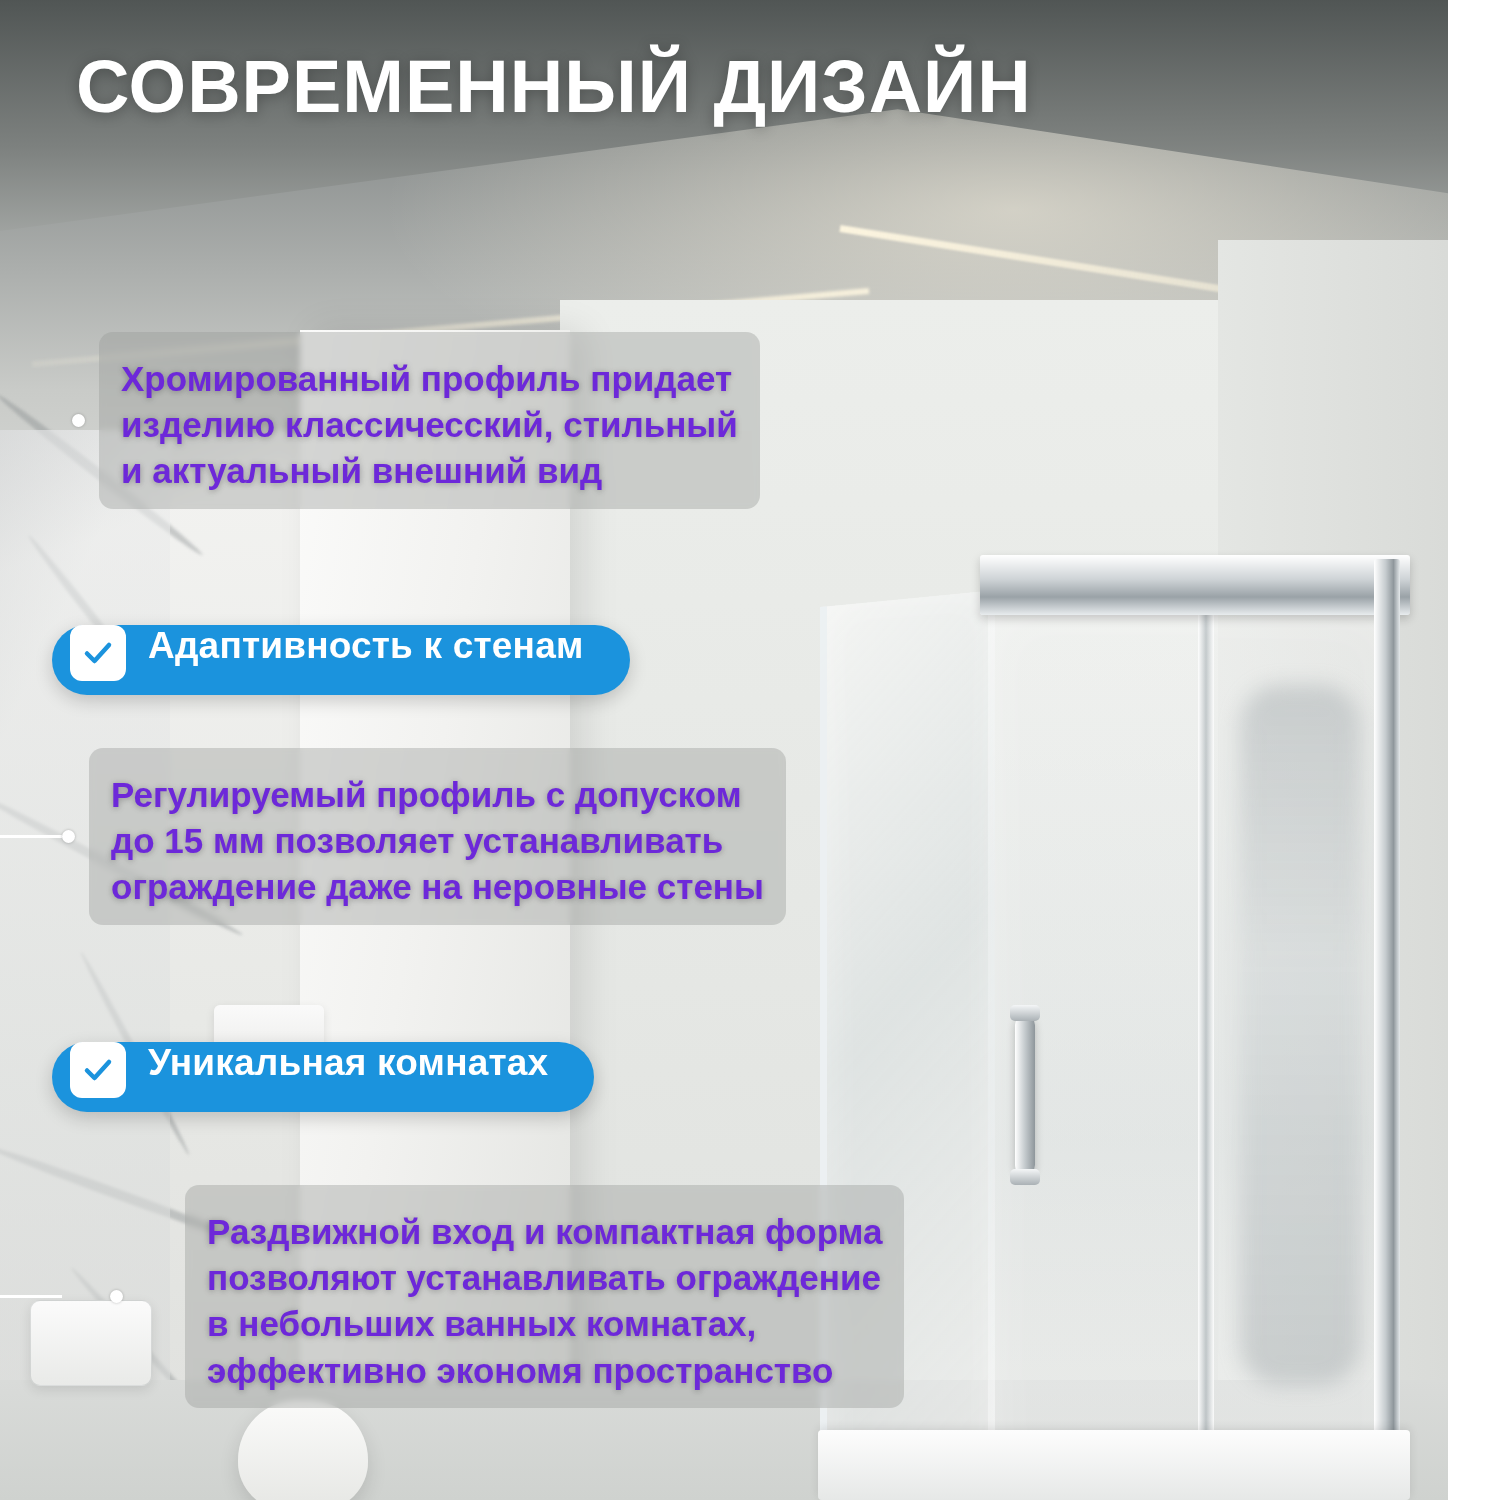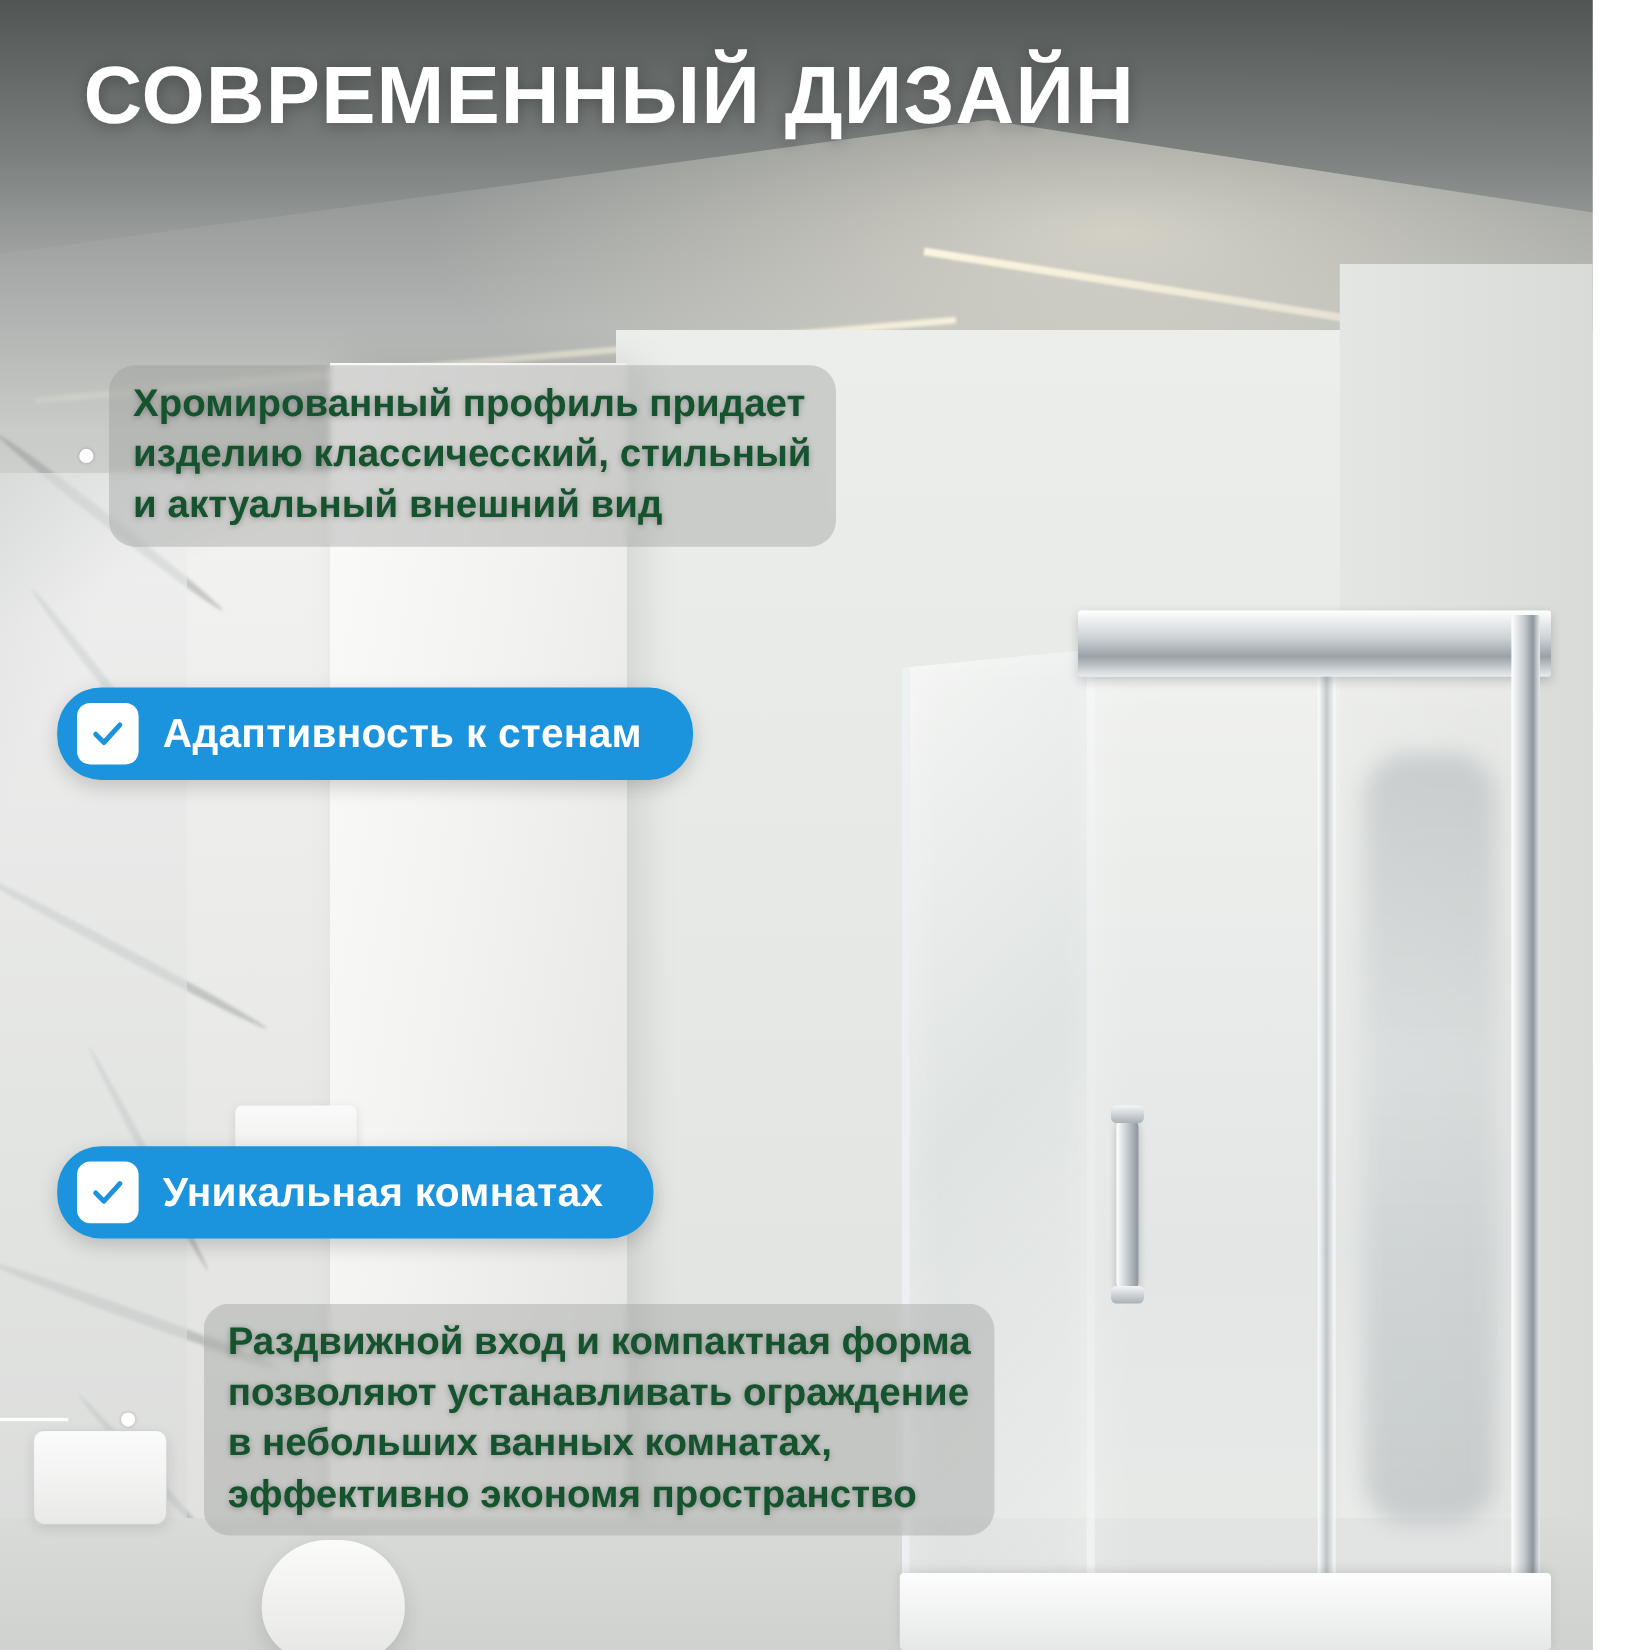--- a/index.html
+++ b/index.html
@@ -207,38 +207,37 @@
   }
   .dot-line {
     height: 3px;
     background: #ffffff;
     flex: 0 0 auto;
   }
   .glass-text {
     background: rgba(150,152,150,.38);
     -webkit-backdrop-filter: blur(3px);
     backdrop-filter: blur(3px);
-    border-radius: 24px;
-    color: #14532d;
+    border-radius: 14px;
+    color: #6d28d9;
     font-size: 35px;
     font-weight: 700;
     line-height: 1.32;
-    padding: 12px 22px 14px 22px;
+    padding: 24px 22px 14px 22px;
     text-shadow: 0 1px 6px rgba(0,0,0,.30);
     white-space: pre-line;
   }
 
   .pill {
     position: absolute;
     display: flex;
-    align-items: center;
     gap: 22px;
     background: #1b93dd;
     border-radius: 40px;
-    padding: 14px 46px 14px 18px;
+    padding: 0 46px 14px 18px;
     box-shadow: 0 6px 18px rgba(0,0,0,.18);
   }
   .check-box {
     width: 56px; height: 56px;
     border-radius: 12px;
     background: #ffffff;
     display: flex; align-items: center; justify-content: center;
     flex: 0 0 auto;
   }
   .check-box svg { display:block; }
@@ -303,20 +302,27 @@
 
   <div class="pill" style="left:52px; top:625px;">
     <span class="check-box">
       <svg width="34" height="34" viewBox="0 0 34 34" aria-hidden="true">
         <path d="M6 17.5 L13.5 25 L28 9" fill="none" stroke="#1b93dd" stroke-width="4.5" stroke-linecap="round" stroke-linejoin="round"></path>
       </svg>
     </span>
     <span class="pill-label">Адаптивность к стенам</span>
   </div>
 
+  <div class="bullet-row" style="left:0px; top:748px; width:1060px;">
+    <span class="dot-line" style="width:62px;"></span>
+    <span class="bullet-dot"></span>
+    <div class="glass-text" style="margin-left:14px;">Регулируемый профиль с допуском
+до 15 мм позволяет устанавливать
+ограждение даже на неровные стены</div>
+  </div>
 
   <div class="pill" style="left:52px; top:1042px;">
     <span class="check-box">
       <svg width="34" height="34" viewBox="0 0 34 34" aria-hidden="true">
         <path d="M6 17.5 L13.5 25 L28 9" fill="none" stroke="#1b93dd" stroke-width="4.5" stroke-linecap="round" stroke-linejoin="round"></path>
       </svg>
     </span>
     <span class="pill-label">Уникальная комнатах</span>
   </div>
 

